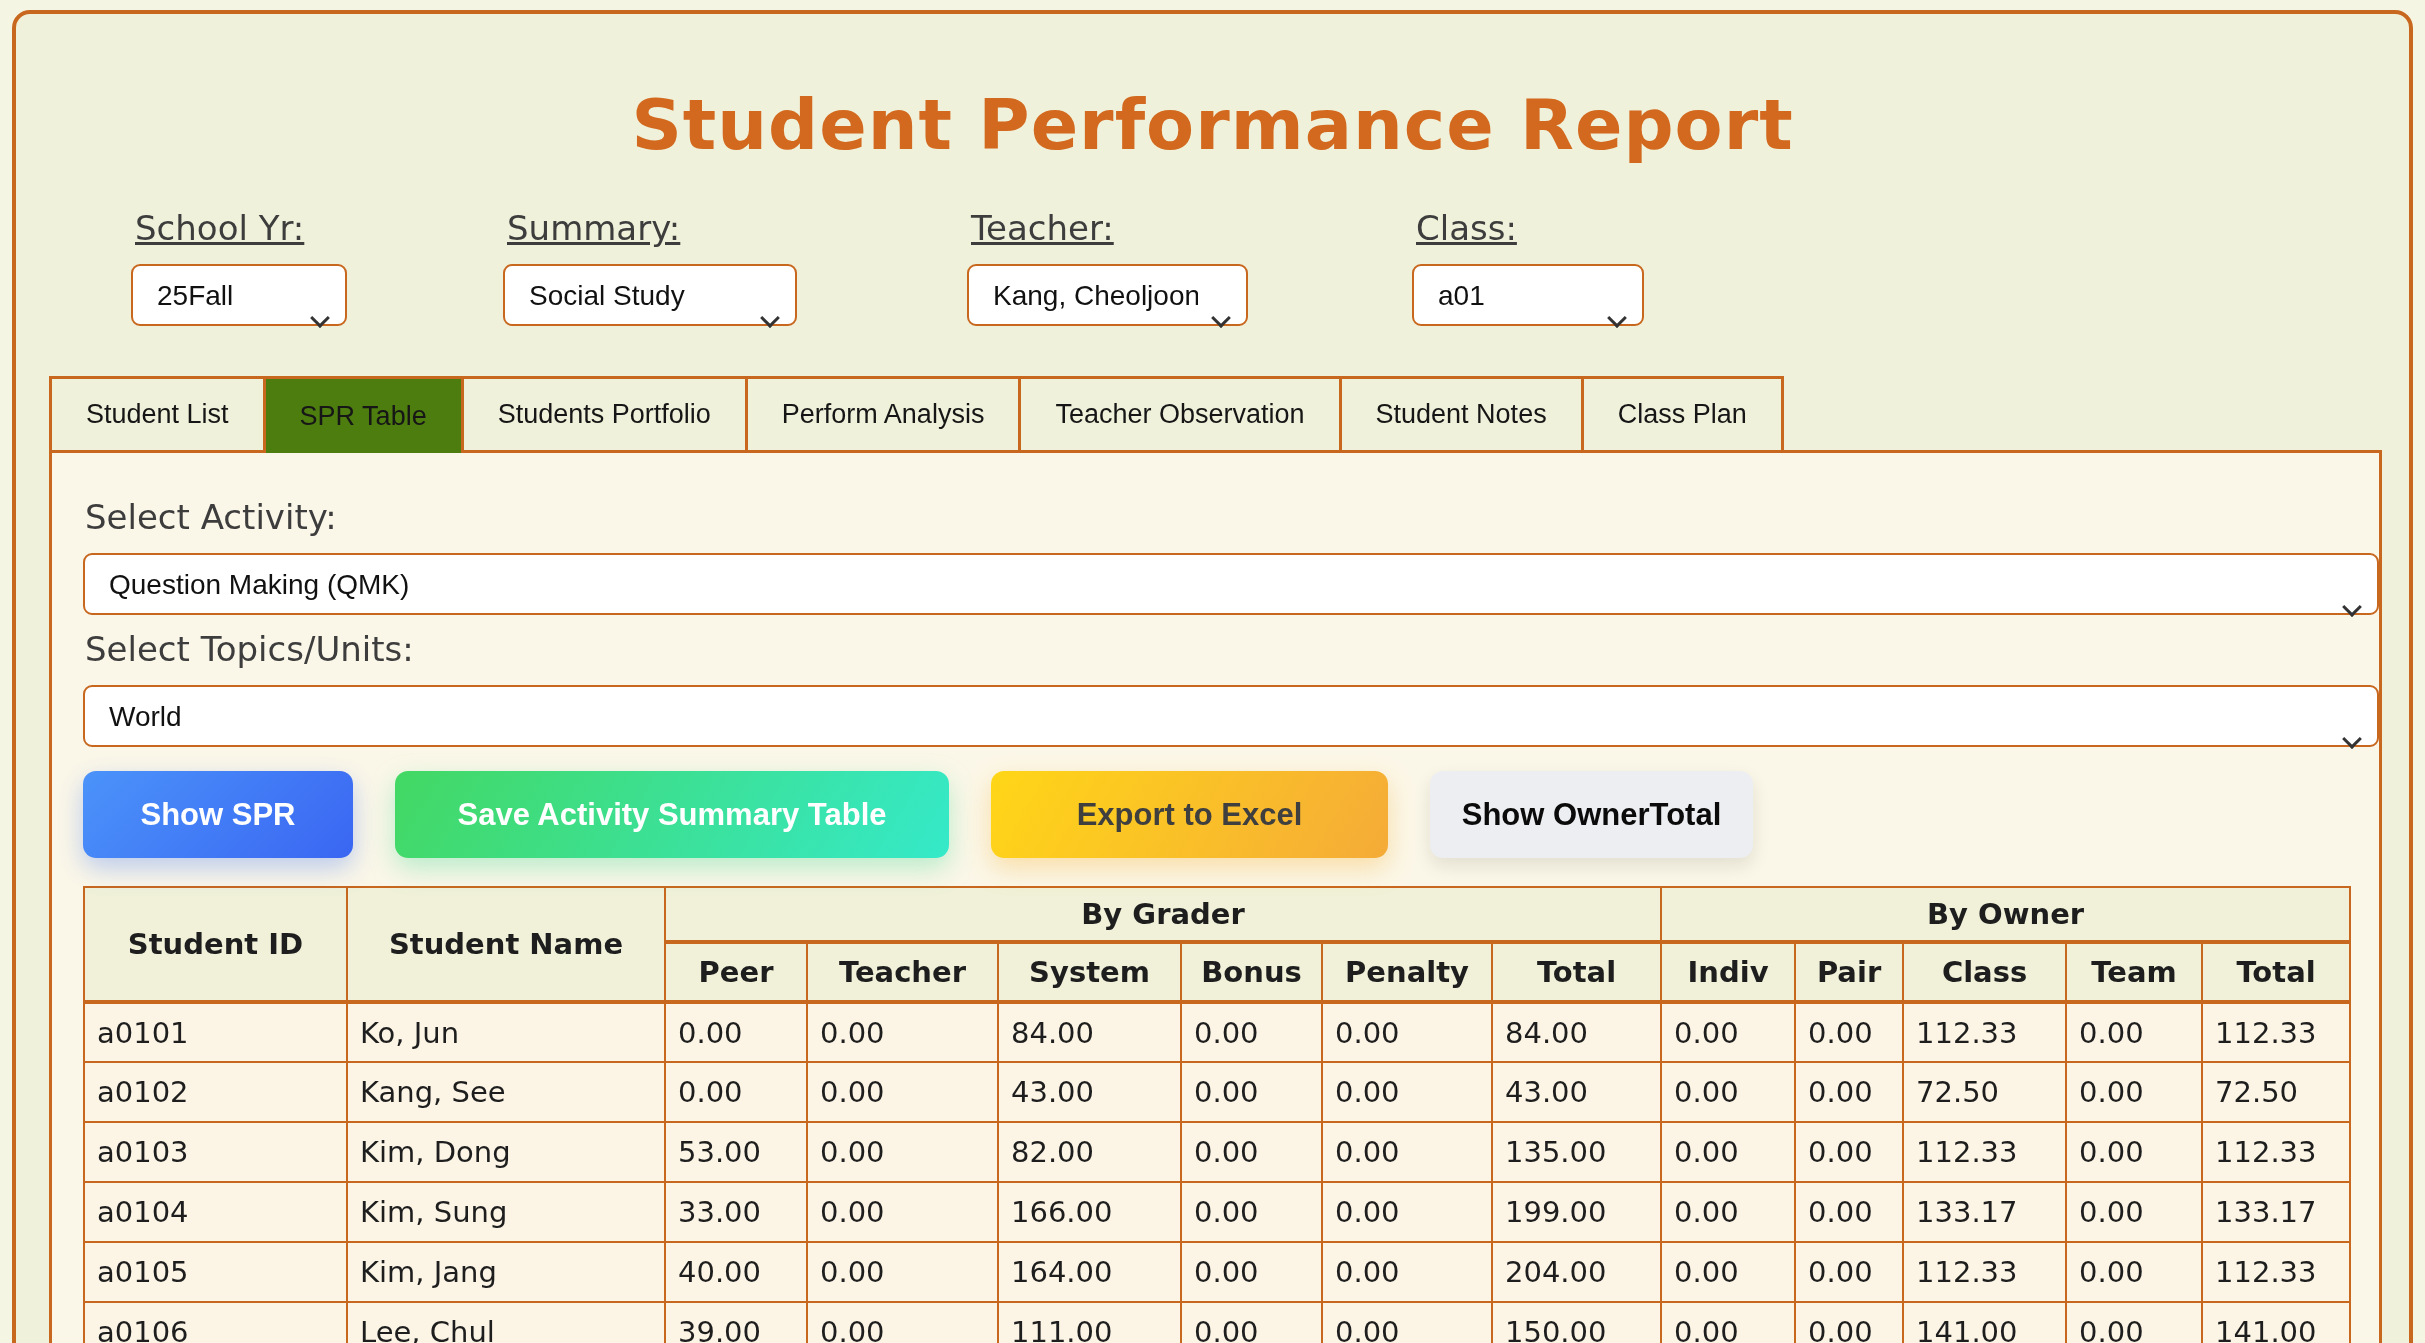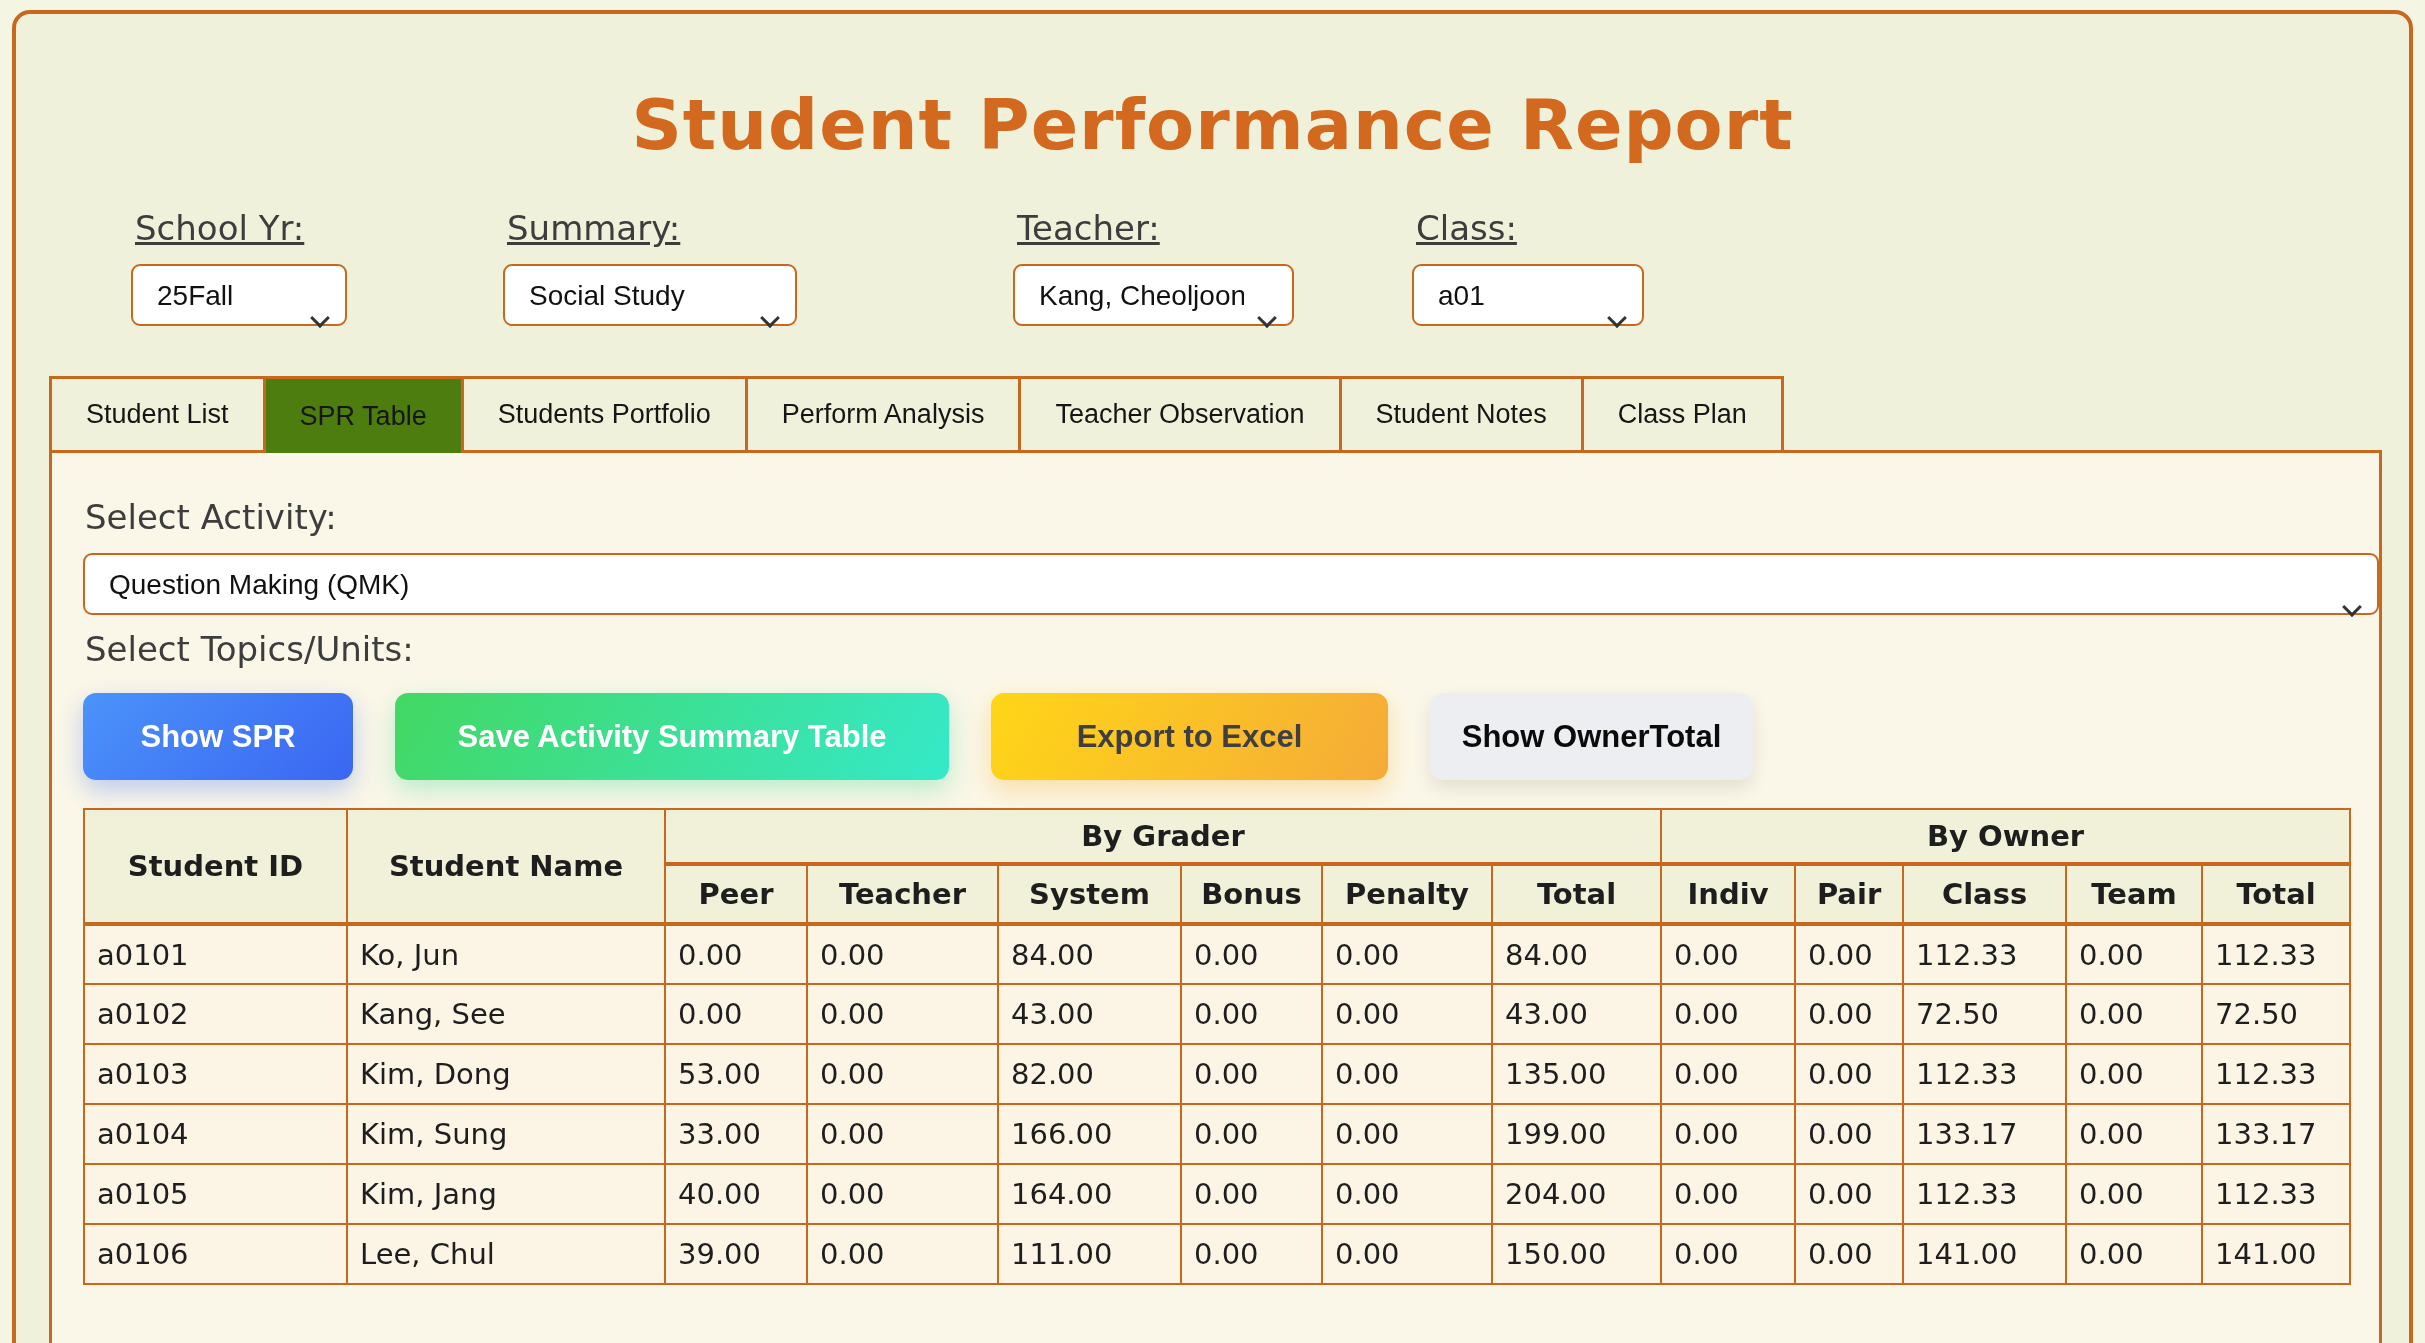--- a/index.html
+++ b/index.html
@@ -33,21 +33,21 @@
   .field-label {
     display:block;
     font-size:34px;
     color:#3d3d3d;
     margin-bottom:16px;
     padding-left:4px;
     text-decoration:underline;
   }
   .f-school  { left:115px; width:216px; }
   .f-subject { left:487px; width:294px; }
-  .f-teacher { left:997px; width:281px; }
+  .f-teacher { left:951px; width:281px; }
   .f-class   { left:1396px; width:232px; }
   .f-date    { left:1789px; width:333px; }
   .selwrap { position:relative; width:100%; }
   select {
     appearance:none; -webkit-appearance:none; -moz-appearance:none;
     width:100%; height:62px;
     font-size:28px;
     color:#111;
     padding:0 48px 0 24px;
     border:2px solid #C8671E;
@@ -237,20 +237,26 @@
 
     <div class="plabel">Select Activity:</div>
     <span class="selwrap panel-select">
       <select>
         <option>Question Making (QMK)</option>
       </select>
       <span class="chev"></span>
     </span>
 
     <div class="plabel second">Select Topics/Units:</div>
+    <span class="selwrap panel-select narrow">
+      <select>
+        <option>World</option>
+      </select>
+      <span class="chev"></span>
+    </span>
 
     <div class="btnrow">
       <button class="btn btn-spr">Show SPR</button>
       <button class="btn btn-save">Save Activity Summary Table</button>
       <button class="btn btn-export">Export to Excel</button>
       <button class="btn btn-owner">Show OwnerTotal</button>
     </div>
 
     <table class="spr-table">
       <colgroup>

